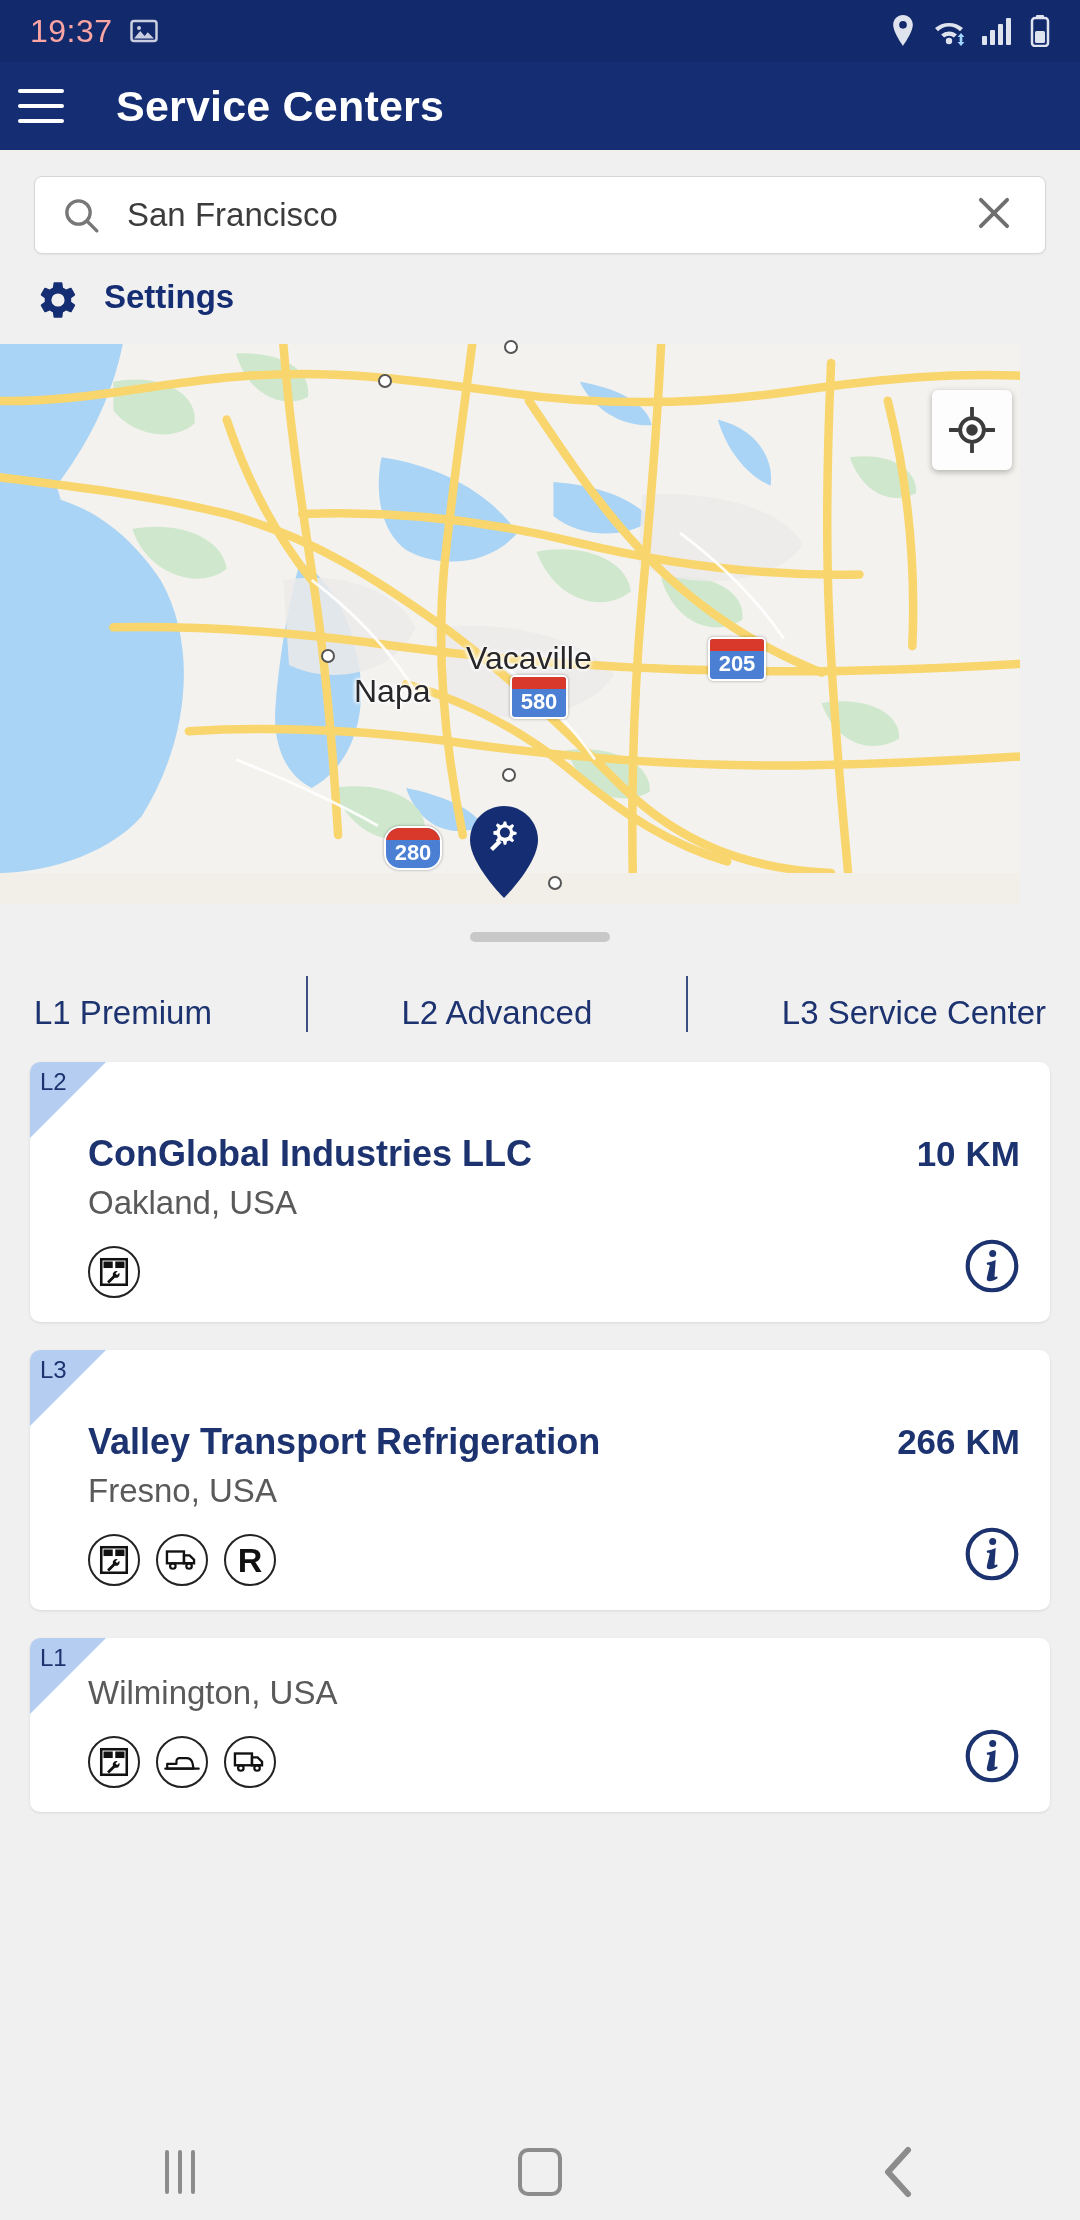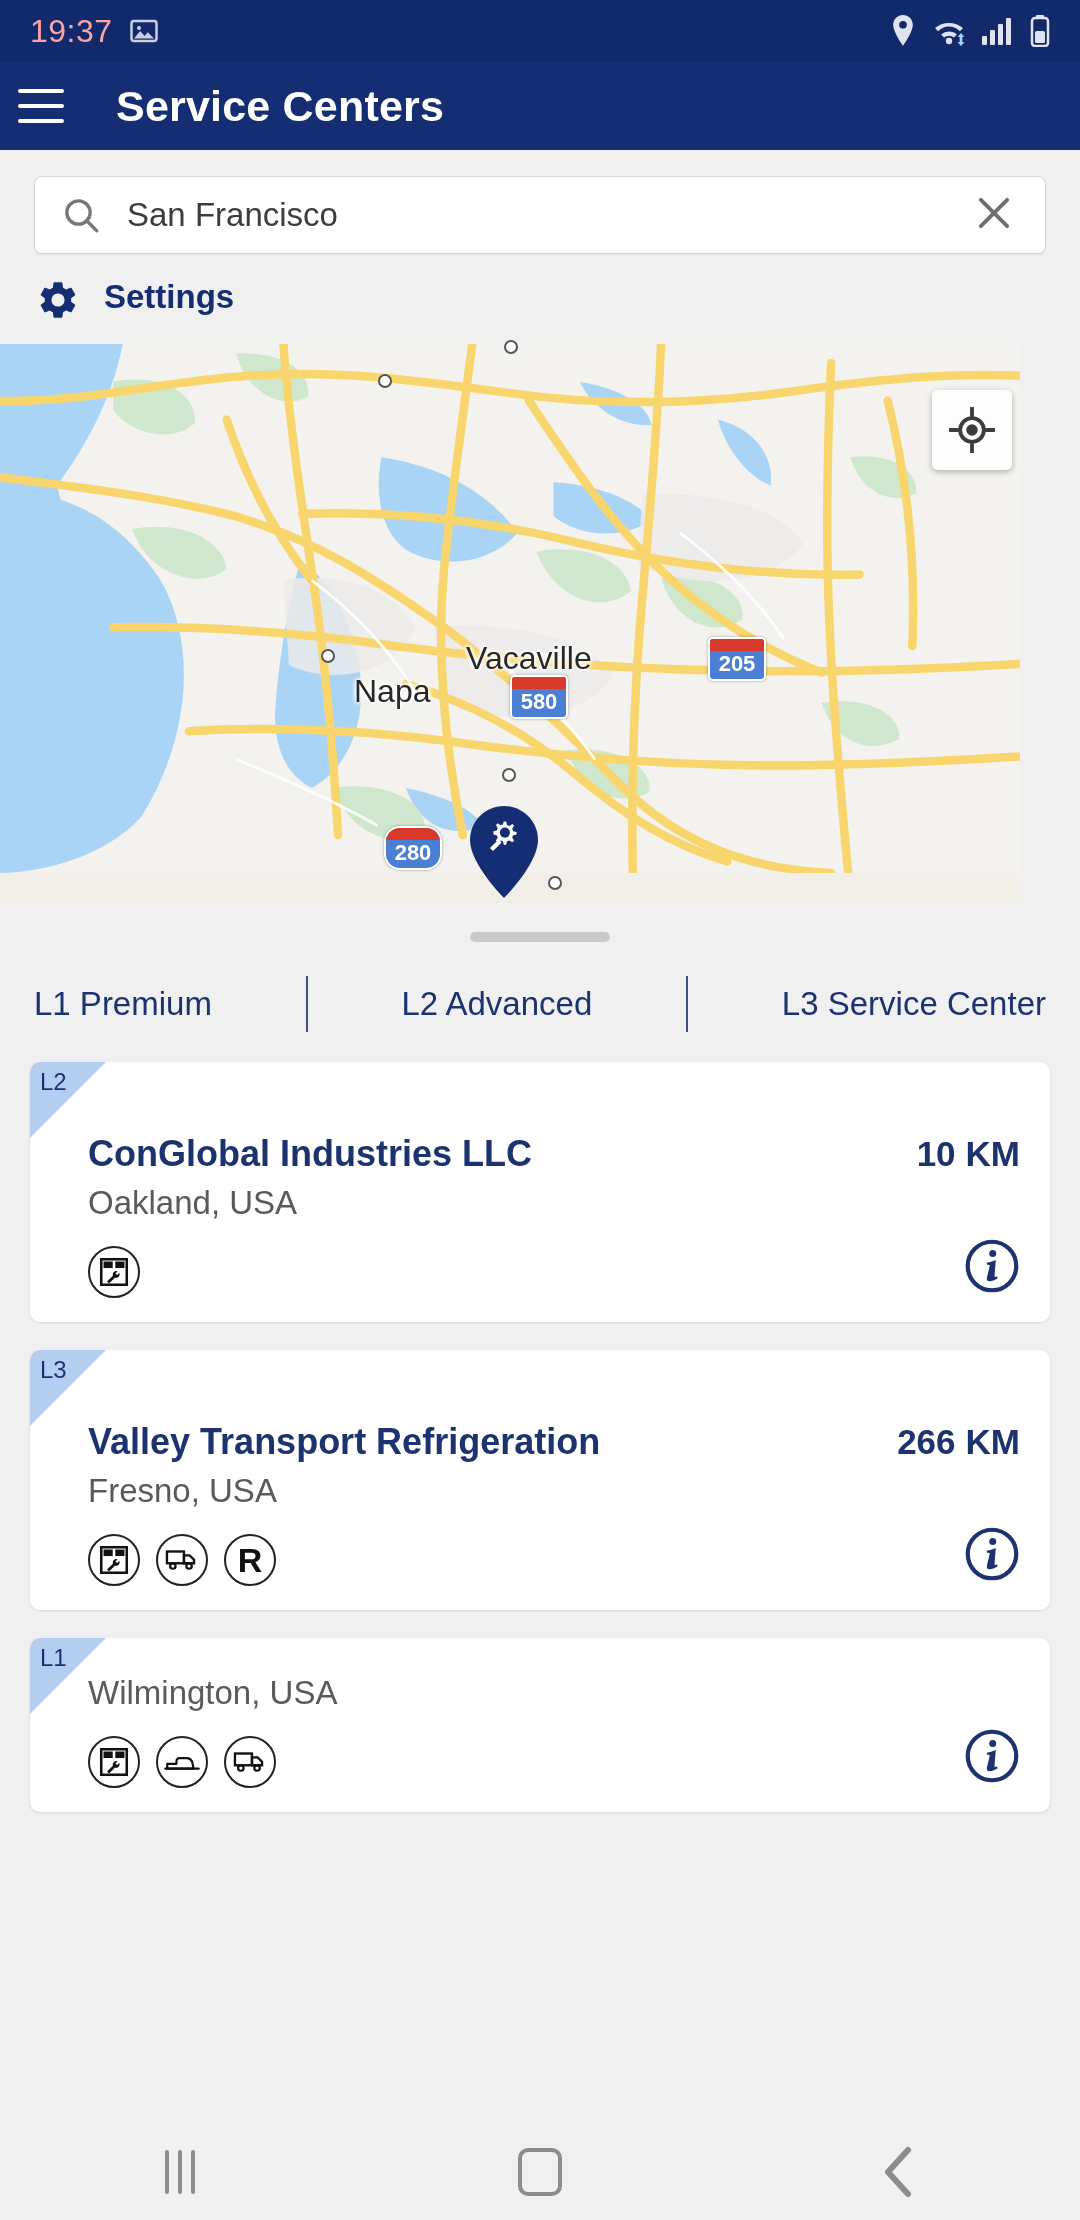--- a/index.html
+++ b/index.html
@@ -92,21 +92,21 @@
 
   
   .sheet {
     position:relative; background:#f0f0f0; padding-top:18px;
   }
   .grabber {
     width:140px; height:10px; border-radius:5px; background:#c8c8c8;
     margin:10px auto 0; cursor:pointer;
   }
   .tabs {
-    display:flex; align-items:center; justify-content:space-between;
+    display:flex; align-items:flex-end; justify-content:space-between;
     padding:34px 34px 30px 34px;
   }
   .tab {
     color:#1c3370; font-size:33px; font-weight:500; cursor:pointer;
     white-space:nowrap; flex:0 0 auto;
   }
   .tab-div { width:2px; height:56px; background:#1c3370; opacity:.85; }
 
   
   .cards { padding:0 30px; }

